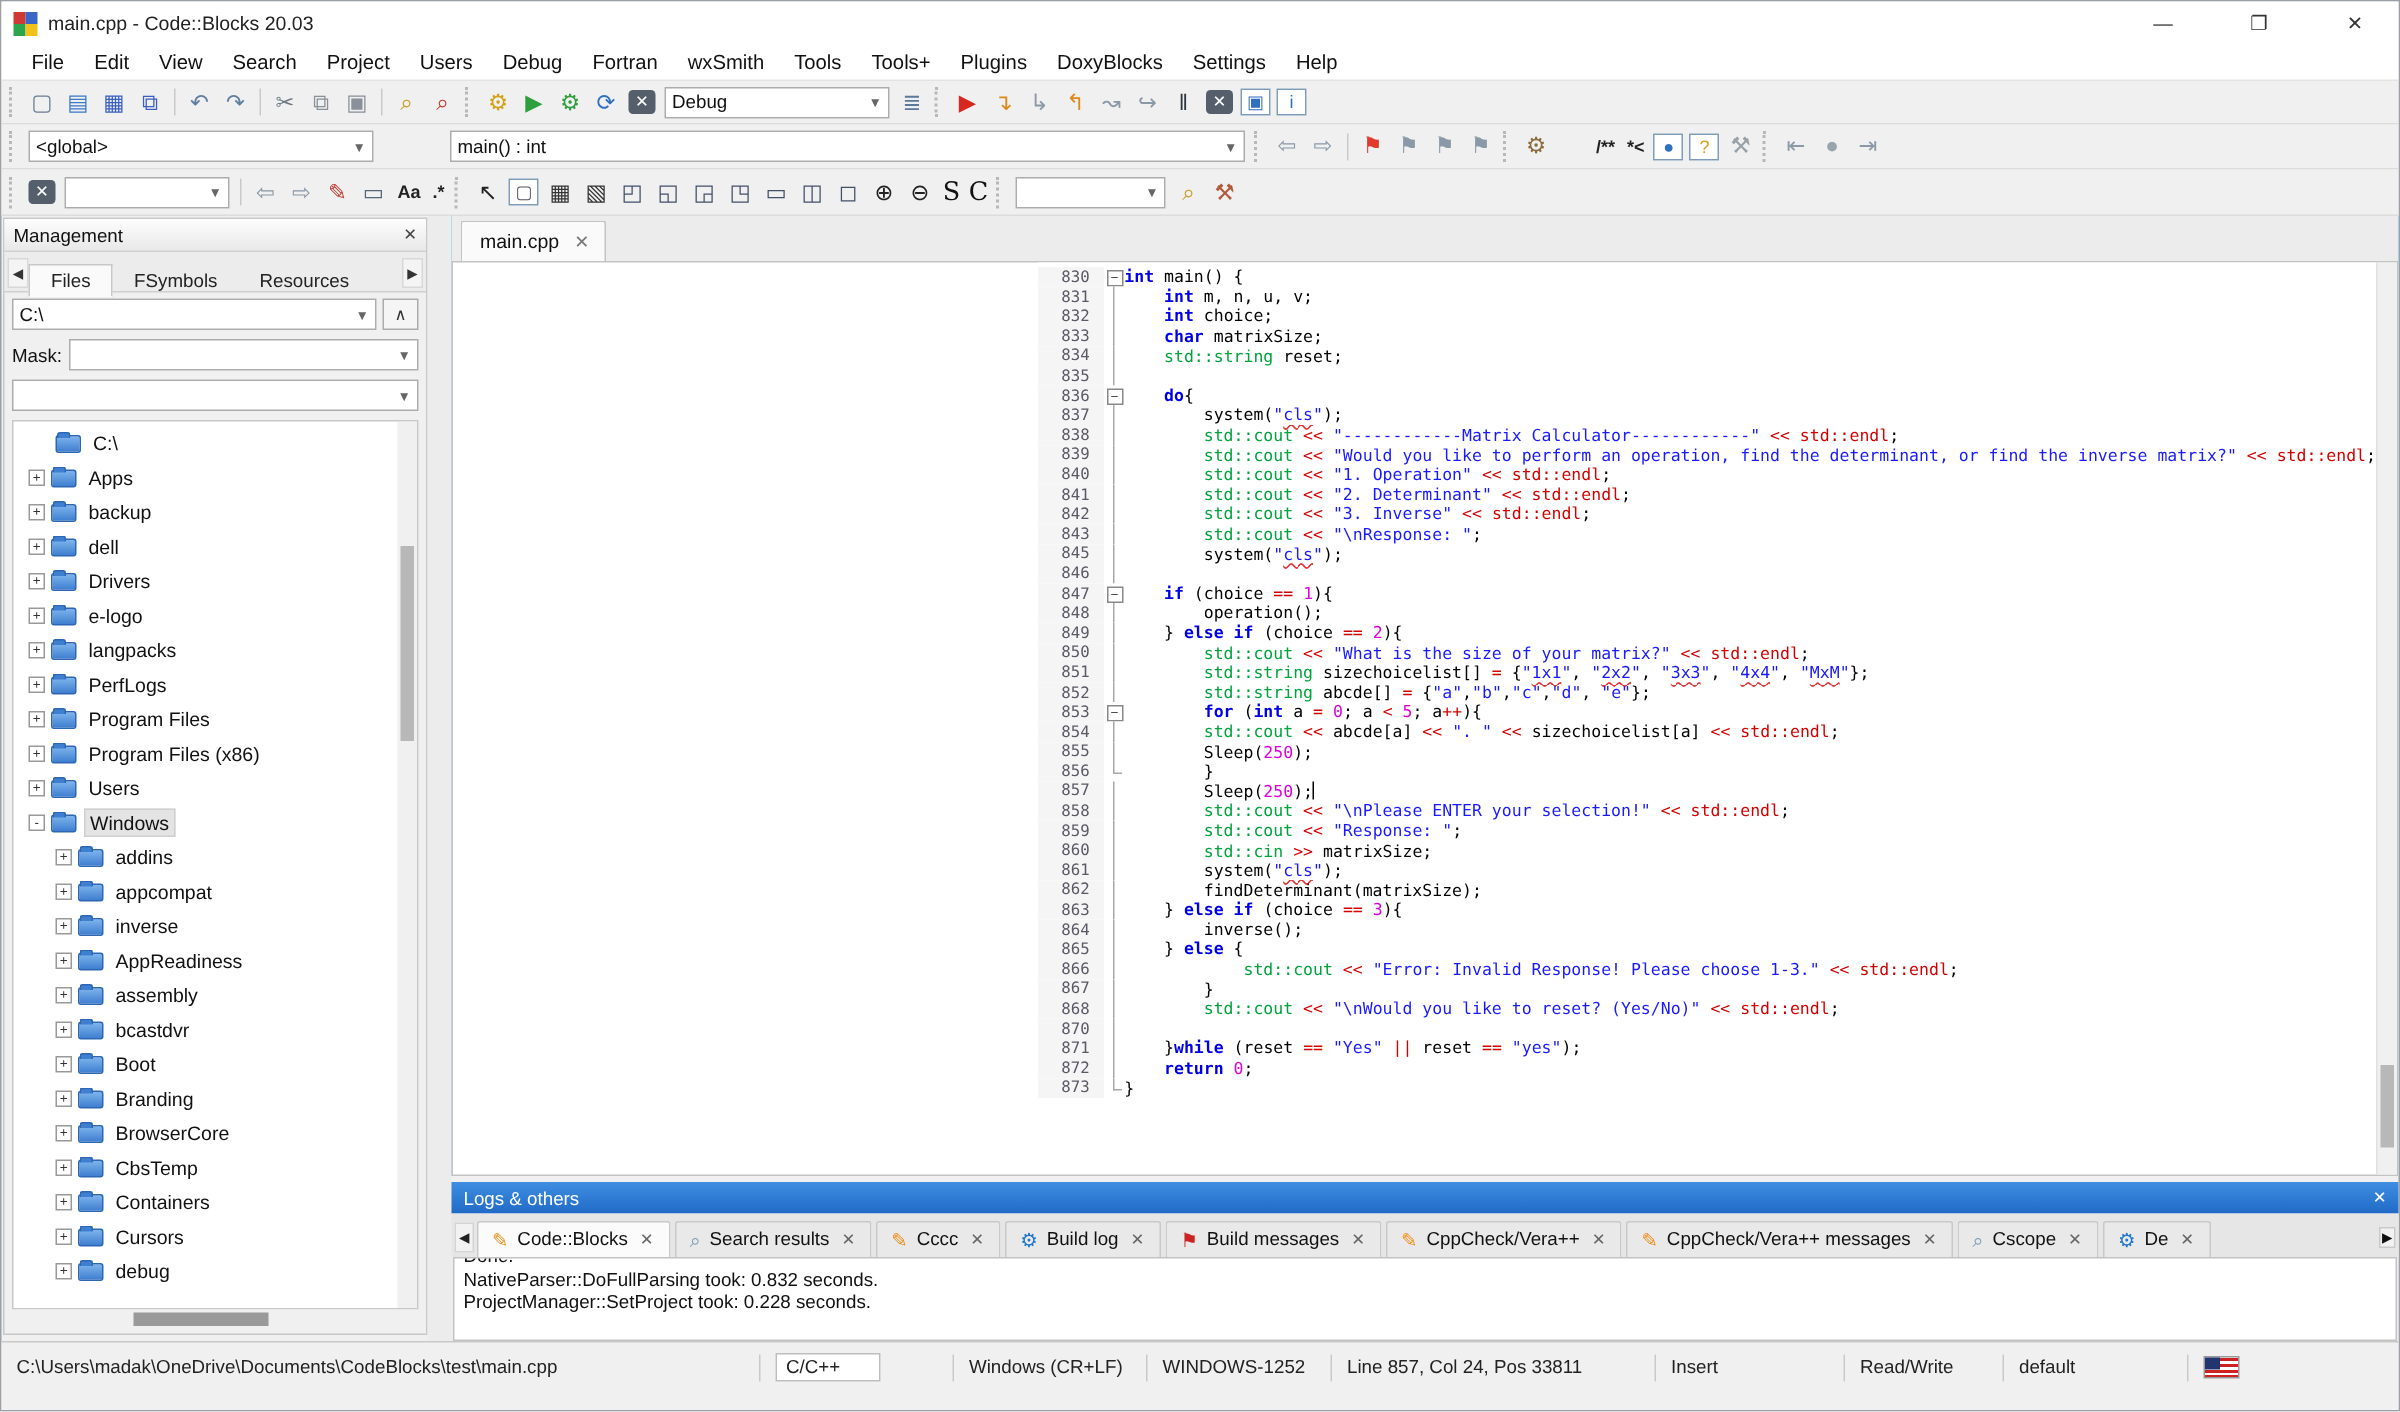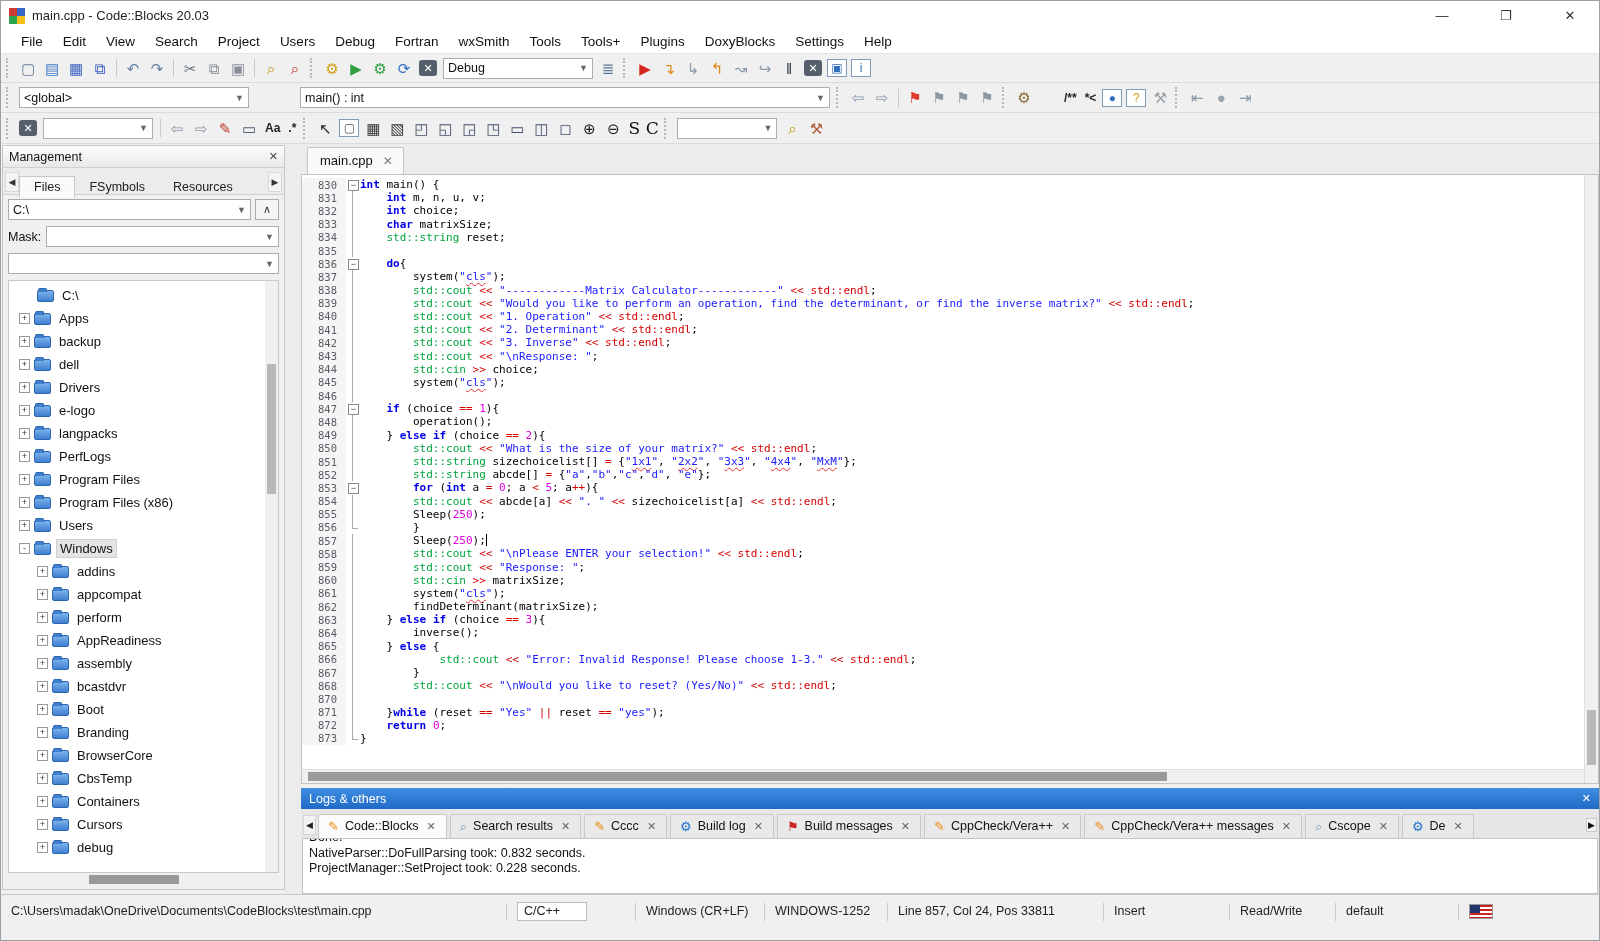--- a/index.html
+++ b/index.html
@@ -75,21 +75,21 @@
 
   
   .right{flex:1;display:flex;flex-direction:column;min-width:0;}
   
   .editor{flex:1;display:flex;flex-direction:column;min-height:0;background:#0ea5e9;}
   .edtabs{height:30px;display:flex;align-items:flex-end;padding-left:6px;background:#ececec;flex:none;}
   .edtab{background:#fafafa;border:1px solid #c3c3c3;border-bottom:none;padding:5px 10px 6px 12px;
     font-size:13px;display:flex;align-items:center;gap:10px;border-radius:2px 2px 0 0;}
   .edtab .x{color:#777;font-size:12px;}
   .edbody{flex:1;display:flex;min-height:0;background:#fff;border:1px solid #c3c3c3;margin:0 0 0 0;}
-  .edscroll{flex:1;display:flex;flex-direction:column;min-width:0;}
+  .edscroll{flex:1;display:flex;flex-direction:column;min-width:0;align-items:flex-end;}
   .code{flex:1;overflow:hidden;display:flex;flex-direction:column;padding-top:3px;background:#fff;}
   .codeline{height:13.2px;display:flex;align-items:center;flex:none;}
   .lnum{width:44px;flex:none;text-align:right;padding-right:9px;color:#5a5a66;background:#f5f5f5;
     font-family:"DejaVu Sans Mono",monospace;font-size:10.5px;height:100%;display:flex;align-items:center;justify-content:flex-end;}
   .fold{width:14px;flex:none;height:100%;position:relative;background:#fff;}
   .fold.line::after{content:'';position:absolute;left:6px;top:0;bottom:0;width:1px;background:#a8a8a8;}
   .fold.box::after{content:'\2212';position:absolute;left:2px;top:2px;width:9px;height:9px;border:1px solid #888;
     background:#fff;font-size:9px;line-height:8px;text-align:center;color:#444;}
   .fold.end::after{content:'';position:absolute;left:6px;top:0;width:5px;height:7px;
     border-left:1px solid #a8a8a8;border-bottom:1px solid #a8a8a8;}
@@ -409,21 +409,21 @@
               <span class="tlabel">addins</span>
             </div>
             <div class="trow" style="padding-left: 28px;">
               <span class="texp">+</span>
               <span class="folder"></span>
               <span class="tlabel">appcompat</span>
             </div>
             <div class="trow" style="padding-left: 28px;">
               <span class="texp">+</span>
               <span class="folder"></span>
-              <span class="tlabel">perform</span>
+              <span class="tlabel">inverse</span>
             </div>
             <div class="trow" style="padding-left: 28px;">
               <span class="texp">+</span>
               <span class="folder"></span>
               <span class="tlabel">AppReadiness</span>
             </div>
             <div class="trow" style="padding-left: 28px;">
               <span class="texp">+</span>
               <span class="folder"></span>
               <span class="tlabel">assembly</span>
@@ -553,25 +553,20 @@
                 </div>
                 <div class="codeline">
                   <span class="lnum">842</span>
                   <span class="fold line"></span>
                   <span class="codetext"><span class="tok-t">        </span><span class="tok-g">std::cout</span><span class="tok-t"> </span><span class="tok-o">&lt;&lt;</span><span class="tok-t"> </span><span class="tok-s">"3. Inverse"</span><span class="tok-t"> </span><span class="tok-o">&lt;&lt;</span><span class="tok-t"> </span><span class="tok-e">std::endl</span><span class="tok-t">;</span></span>
                 </div>
                 <div class="codeline">
                   <span class="lnum">843</span>
                   <span class="fold line"></span>
                   <span class="codetext"><span class="tok-t">        </span><span class="tok-g">std::cout</span><span class="tok-t"> </span><span class="tok-o">&lt;&lt;</span><span class="tok-t"> </span><span class="tok-s">"\nResponse: "</span><span class="tok-t">;</span></span>
-                </div>
-                <div class="codeline">
-                  <span class="lnum">844</span>
-                  <span class="fold line"></span>
-                  <span class="codetext"><span class="tok-t">        </span><span class="tok-g">std::cin</span><span class="tok-t"> </span><span class="tok-o">&gt;&gt;</span><span class="tok-t"> choice;</span></span>
                 </div>
                 <div class="codeline">
                   <span class="lnum">845</span>
                   <span class="fold line"></span>
                   <span class="codetext"><span class="tok-t">        system(</span><span class="tok-s">"</span><span class="tok-w">cls</span><span class="tok-s">"</span><span class="tok-t">);</span></span>
                 </div>
                 <div class="codeline">
                   <span class="lnum">846</span>
                   <span class="fold line"></span>
                   <span class="codetext"></span>

